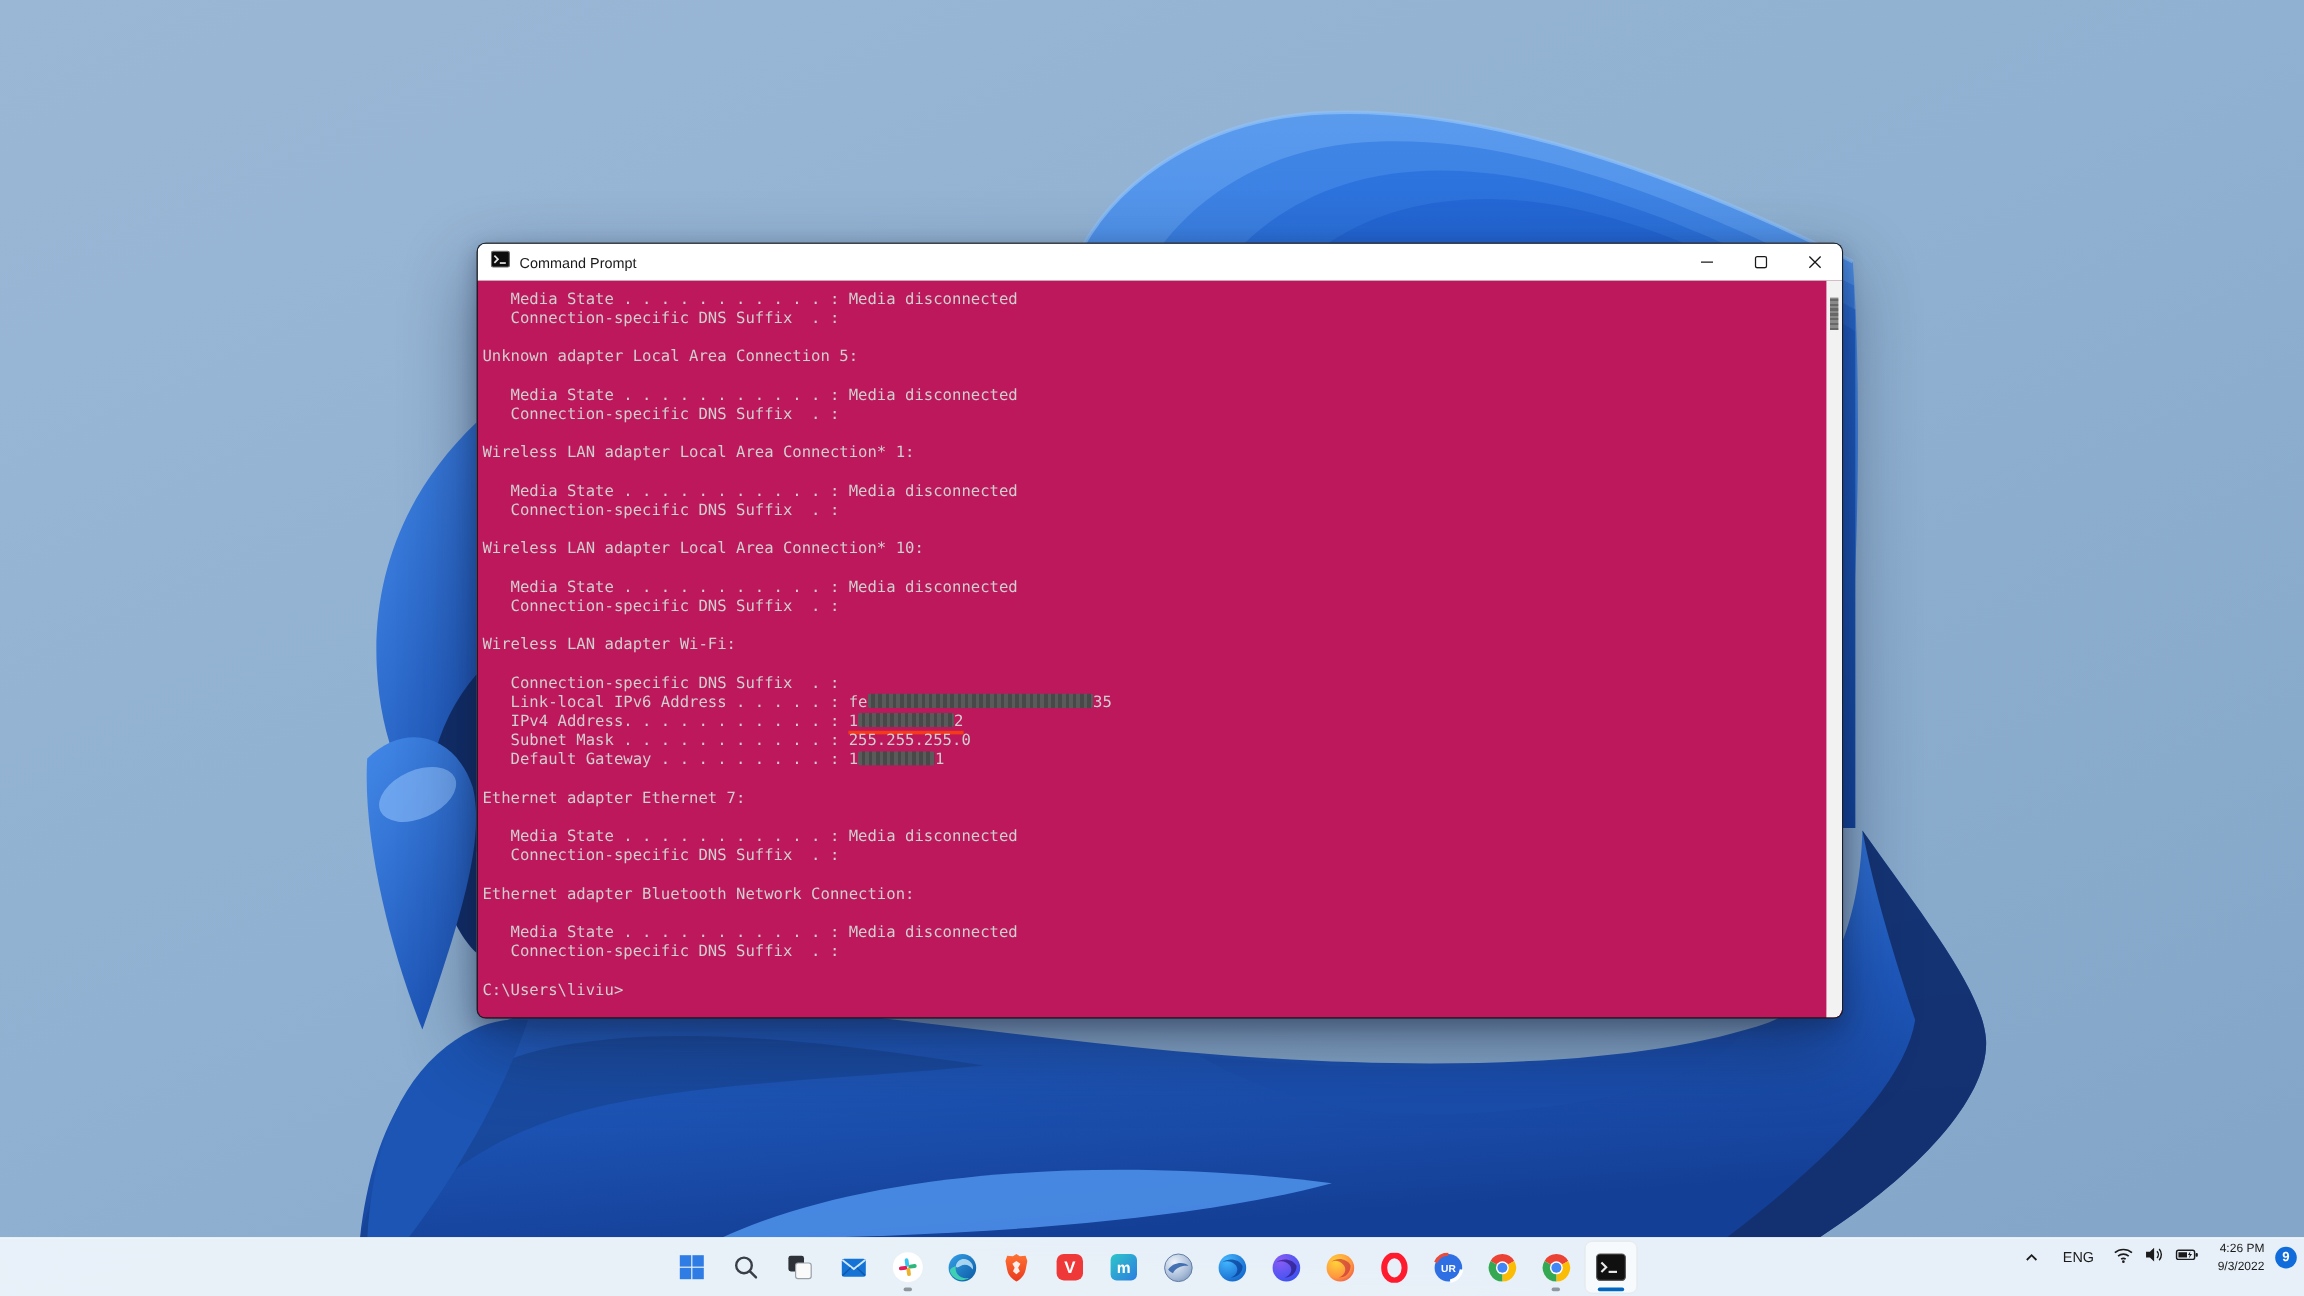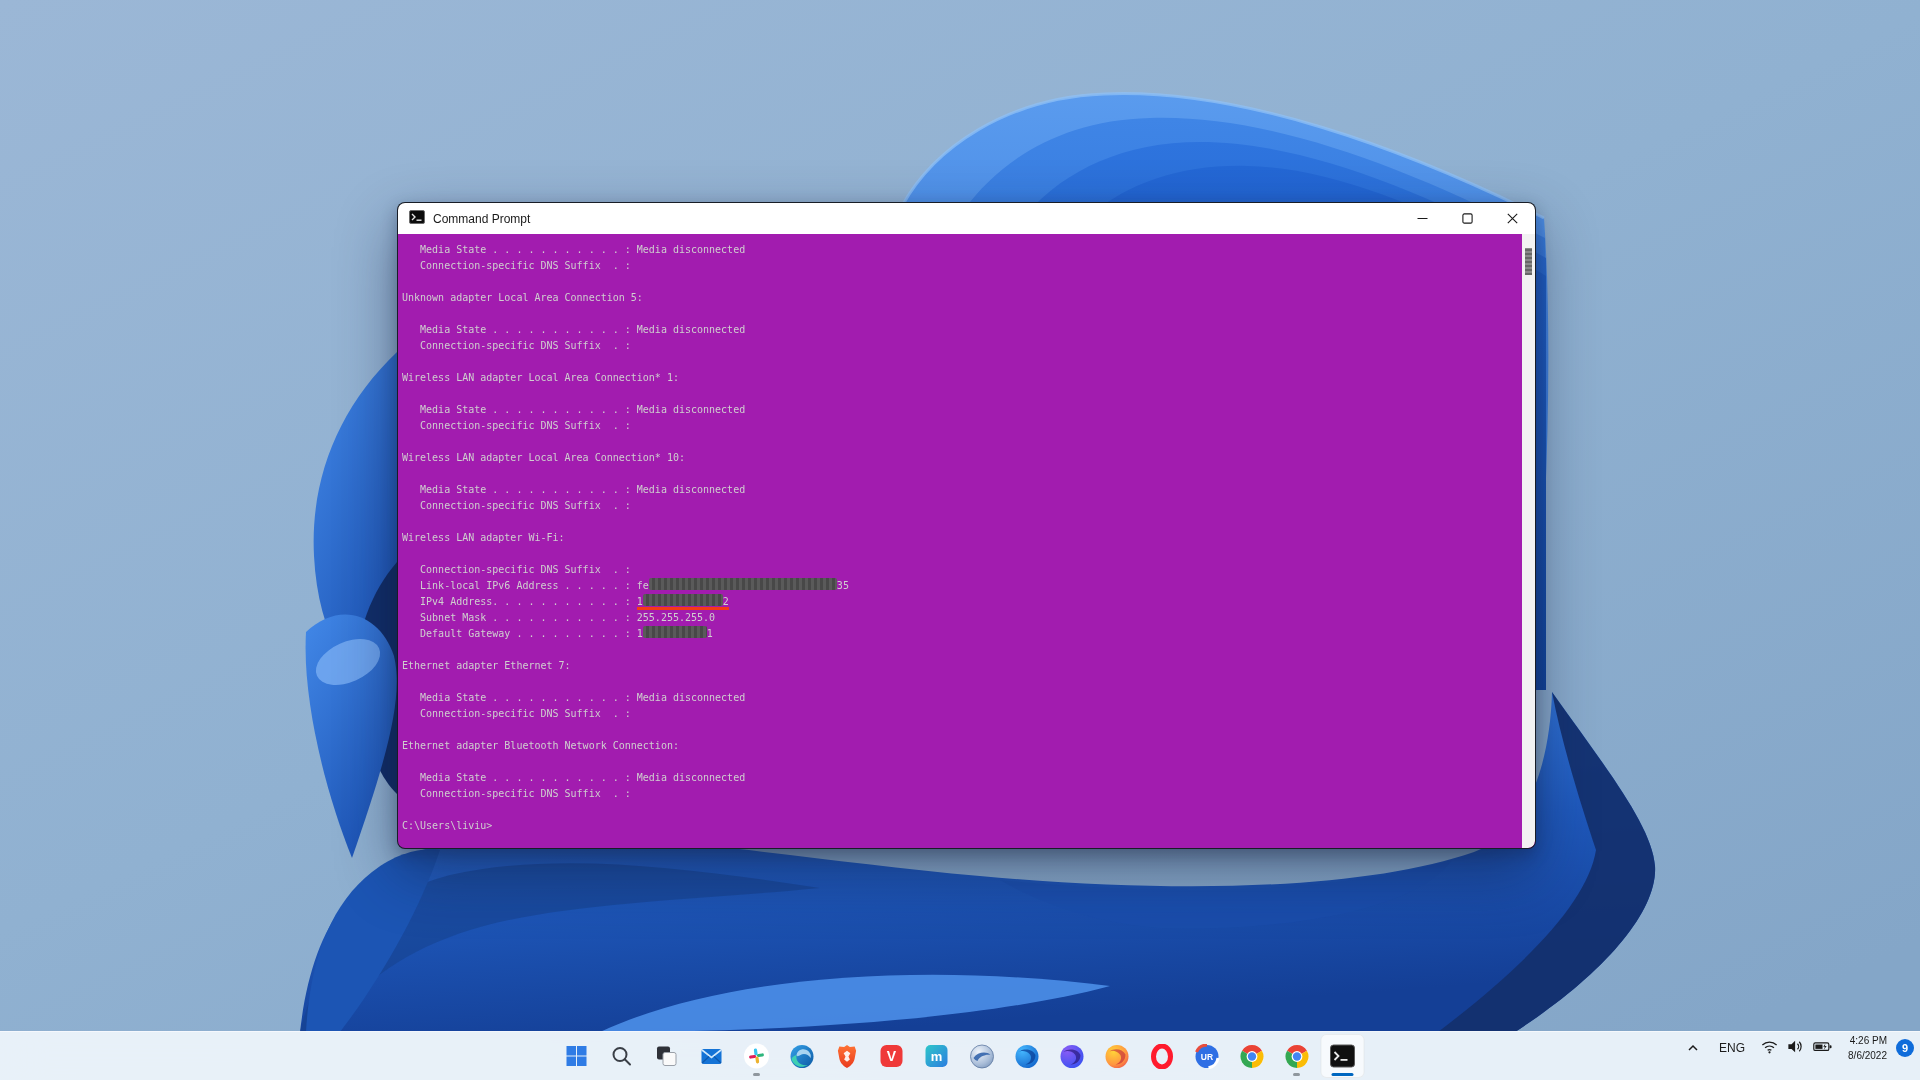--- a/index.html
+++ b/index.html
@@ -11,23 +11,23 @@
   .window{position:absolute;left:397px;top:202px;width:1137px;height:645px;
           border-radius:8px;border:1px solid rgba(40,50,70,.45);
           box-shadow:0 24px 60px rgba(15,25,55,.45),0 6px 16px rgba(15,25,55,.3);
           overflow:hidden;background:#0c0c0c;}
   .titlebar{height:31px;background:#ffffff;display:flex;align-items:center;
             padding-left:11px;gap:8px;}
   .titlebar .title{font-size:12px;color:#1a1a1a;}
   .controls{margin-left:auto;display:flex;height:100%;}
   .ctrl{width:45px;height:100%;display:flex;align-items:center;justify-content:center;}
   .ctrl svg{display:block;}
-  .console{position:relative;height:614px;background:#a21caf;
+  .console{position:relative;height:614px;background:#be185d;
            font-family:"DejaVu Sans Mono","Liberation Mono",monospace;
-           font-size:10px;line-height:16px;color:#cfcfcf;}
+           font-size:13px;line-height:16px;color:#cfcfcf;}
   .console-text{position:absolute;inset:8px 18px 4px 4px;white-space:pre;overflow:hidden;}
   .cline{height:16px;white-space:pre;}
   .redact{display:inline-block;height:12px;border-radius:2px;vertical-align:-1px;
           background:#4e4e4e;
           background-image:repeating-linear-gradient(90deg,rgba(255,255,255,.07) 0 3px,rgba(0,0,0,.08) 3px 6px);}
   .val-underline{border-bottom:3px solid #f43a17;text-align:center;}
   .scrollbar{position:absolute;top:0;right:0;bottom:0;width:13px;background:#f2f2f2;
              border-radius:0 0 7px 0;}
   .scrollbar .thumb{position:absolute;top:14px;left:3px;width:7px;height:27px;background:#8a8a8a;
           background-image:repeating-linear-gradient(0deg,rgba(0,0,0,.25) 0 2px,transparent 2px 4px);}
@@ -349,18 +349,18 @@
           <svg width="21" height="19" viewBox="0 0 26 24">
             <rect x="2" y="7.5" width="19" height="9.5" rx="2" fill="none" stroke="#1b1b1b" stroke-width="1.5"></rect>
             <rect x="22" y="10.3" width="2.4" height="4" rx="1" fill="#1b1b1b"></rect>
             <rect x="4" y="9.5" width="9" height="5.5" fill="#1b1b1b"></rect>
             <path d="M16.5,8.5 L14,12.3 H16 L14.8,16 L18.3,11.3 H16.2 Z" fill="#1b1b1b"></path>
           </svg>
         </span>
       </div>
       <div class="tray-clock">
         <div>4:26 PM</div>
-        <div>8/6/2022</div>
+        <div>9/3/2022</div>
       </div>
       <div class="tray-badge">9</div>
     </div>
   </div>
 </div>
 
 </body></html>

